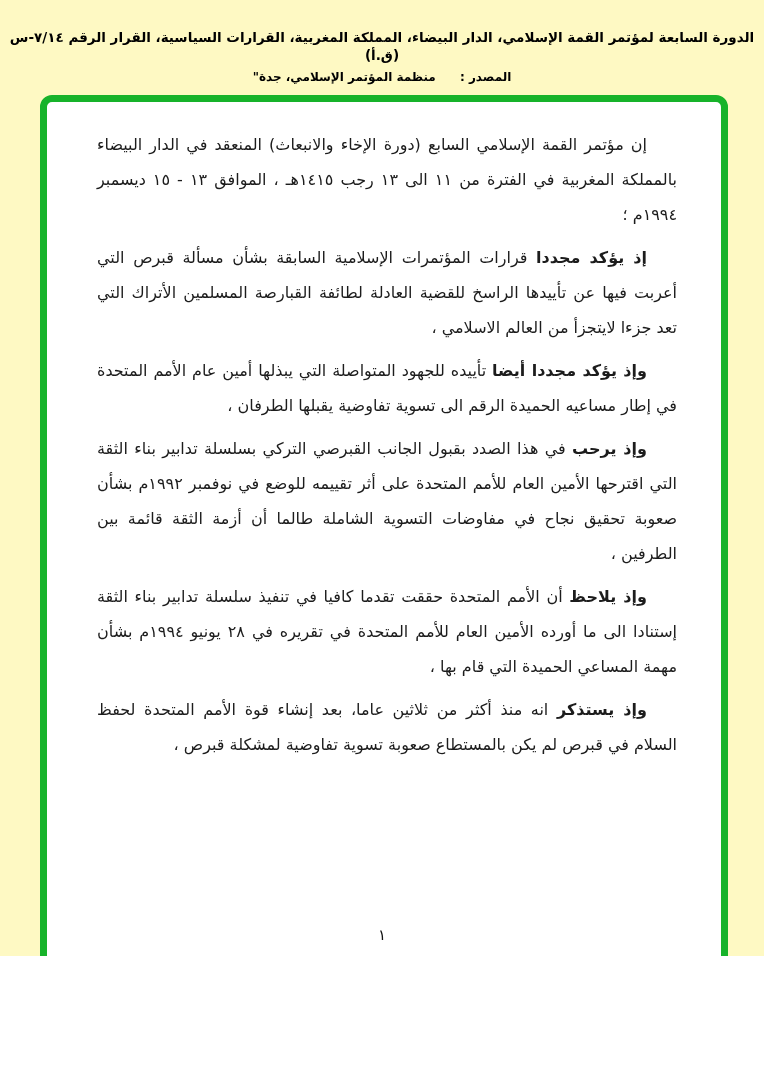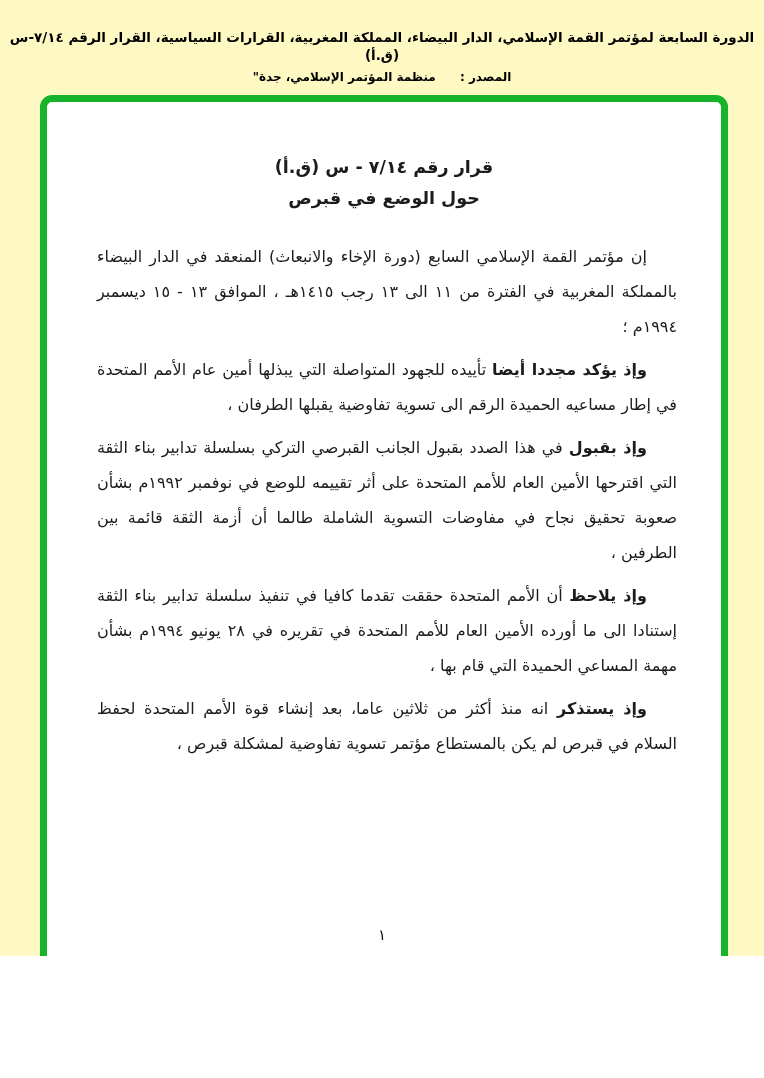--- a/index.html
+++ b/index.html
@@ -70,36 +70,33 @@
 
   <div class="header">
     <div class="header-line1">الدورة السابعة لمؤتمر القمة الإسلامي، الدار البيضاء، المملكة المغربية، القرارات السياسية، القرار الرقم ٧/١٤-س (ق.أ)</div>
     <div class="header-line2">
       <span class="src-label">المصدر :</span>
       <span>منظمة المؤتمر الإسلامي، جدة"</span>
     </div>
   </div>
 
   <div class="green-frame">
-    <div class="doc-title">
-      <div>قرار رقم ٧/١٤ - س (ق.أ)</div>
-      <div>حول الوضع في قبرص</div>
-    </div>
 
     <div class="doc-body">
       <p class="para"><b class="lead"></b> <span>إن مؤتمر القمة الإسلامي السابع (دورة الإخاء والانبعاث) المنعقد في الدار البيضاء بالمملكة المغربية في الفترة من ١١ الى ١٣ رجب ١٤١٥هـ ، الموافق ١٣ - ١٥ ديسمبر ١٩٩٤م ؛</span></p>
 
+      <p class="para"><b class="lead">إذ يؤكد مجددا</b> <span>قرارات المؤتمرات الإسلامية السابقة بشأن مسألة قبرص التي أعربت فيها عن تأييدها الراسخ للقضية العادلة لطائفة القبارصة المسلمين الأتراك التي تعد جزءا لايتجزأ من العالم الاسلامي ،</span></p>
 
       <p class="para"><b class="lead">وإذ يؤكد مجددا أيضا</b> <span>تأييده للجهود المتواصلة التي يبذلها أمين عام الأمم المتحدة في إطار مساعيه الحميدة الرقم الى تسوية تفاوضية يقبلها الطرفان ،</span></p>
 
-      <p class="para"><b class="lead">وإذ بقبول</b> <span>في هذا الصدد بقبول الجانب القبرصي التركي بسلسلة تدابير بناء الثقة التي اقترحها الأمين العام للأمم المتحدة على أثر تقييمه للوضع في نوفمبر ١٩٩٢م بشأن صعوبة تحقيق نجاح في مفاوضات التسوية الشاملة طالما أن أزمة الثقة قائمة بين الطرفين ،</span></p>
+      <p class="para"><b class="lead">وإذ يرحب</b> <span>في هذا الصدد بقبول الجانب القبرصي التركي بسلسلة تدابير بناء الثقة التي اقترحها الأمين العام للأمم المتحدة على أثر تقييمه للوضع في نوفمبر ١٩٩٢م بشأن صعوبة تحقيق نجاح في مفاوضات التسوية الشاملة طالما أن أزمة الثقة قائمة بين الطرفين ،</span></p>
 
       <p class="para"><b class="lead">وإذ يلاحظ</b> <span>أن الأمم المتحدة حققت تقدما كافيا في تنفيذ سلسلة تدابير بناء الثقة إستنادا الى ما أورده الأمين العام للأمم المتحدة في تقريره في ٢٨ يونيو ١٩٩٤م بشأن مهمة المساعي الحميدة التي قام بها ،</span></p>
 
-      <p class="para"><b class="lead">وإذ يستذكر</b> <span>انه منذ أكثر من ثلاثين عاما، بعد إنشاء قوة الأمم المتحدة لحفظ السلام في قبرص لم يكن بالمستطاع مؤتمر تسوية تفاوضية لمشكلة قبرص ،</span></p>
+      <p class="para"><b class="lead">وإذ يستذكر</b> <span>انه منذ أكثر من ثلاثين عاما، بعد إنشاء قوة الأمم المتحدة لحفظ السلام في قبرص لم يكن بالمستطاع صعوبة تسوية تفاوضية لمشكلة قبرص ،</span></p>
 
 
 
       <p class="para para-deep"> </p>
     </div>
   </div>
 
   <div class="footer">١</div>
 
 </div>

